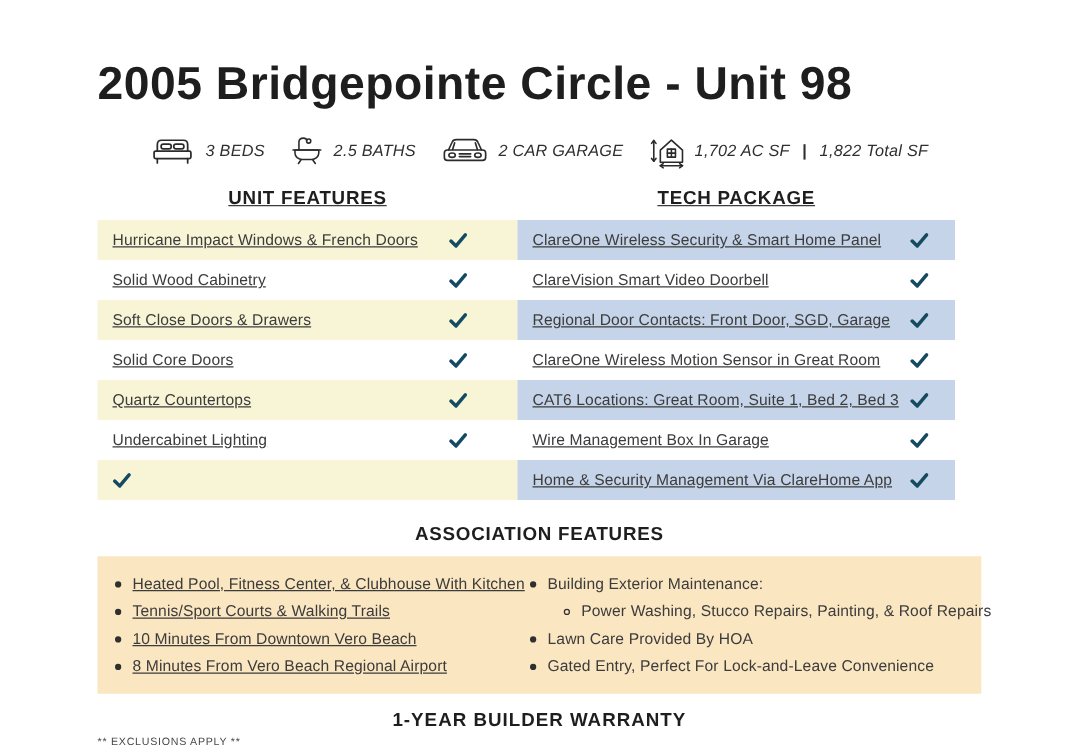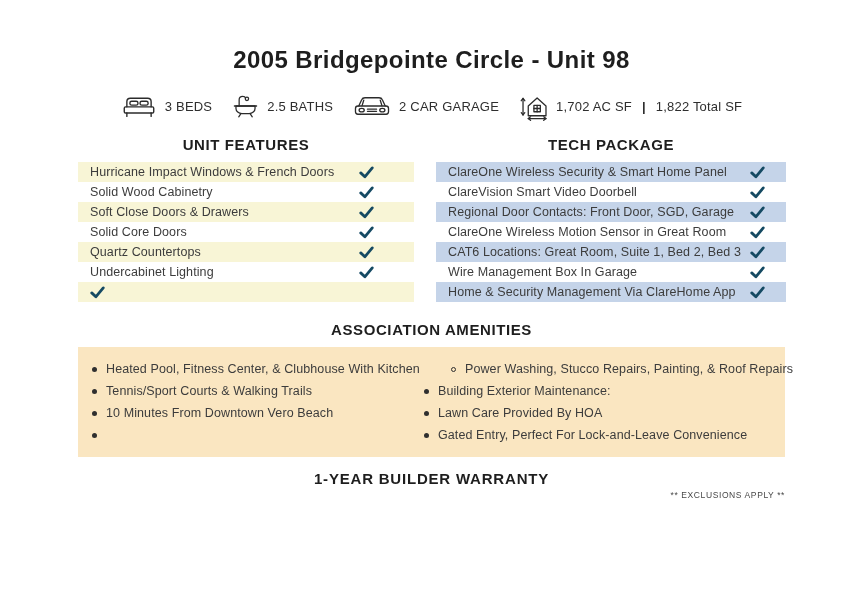--- a/index.html
+++ b/index.html
@@ -17,39 +17,39 @@
     background:#ffffff;
     font-family:"Liberation Sans", sans-serif;
     color:var(--body-text);
     overflow:hidden;
   }
   .page{width:863px;height:600px;padding:0 78px;}
 
   
   .title{
     margin-top:46px;
-    text-align:center;
-    font-size:24px;
+    font-size:37px;
     font-weight:700;
     letter-spacing:0.4px;
     color:var(--heading-text);
   }
 
   
   .stats{
     margin-top:15px;
     display:flex;
     justify-content:center;
     align-items:center;
     gap:20px;
     height:34px;
   }
   .stat{display:flex;align-items:center;gap:8px;}
   .stat-label{
     font-size:13px;
+    font-style:italic;
     color:#2e2e2e;
     letter-spacing:0.2px;
     white-space:nowrap;
   }
   .stat-sep{
     font-size:13px;
     font-style:normal;
     font-weight:700;
     color:#2e2e2e;
     margin:0 2px;
@@ -57,35 +57,35 @@
   .licon{flex:0 0 auto;}
   .licon path,.licon rect,.licon line,.licon circle,.licon ellipse{
     fill:none;stroke:var(--icon-stroke);stroke-width:1.6;
     stroke-linecap:round;stroke-linejoin:round;
   }
 
   
   .columns{
     margin-top:13px;
     display:flex;
-    gap:22px;
+    text-decoration:underline;
   }
   .col{flex:1;}
   .col-left{flex:0 0 336px;}
   .col-right{flex:0 0 350px;}
   .col-heading,.section-heading{
     text-align:center;
     font-size:15px;
     font-weight:700;
     letter-spacing:0.6px;
     color:var(--heading-text);
   }
   .rows{margin-top:9px;}
   .row{
-    height:20px;
+    height:32px;
     display:flex;
     align-items:center;
     justify-content:space-between;
     padding:0 12px;
   }
   .col-left .row{padding-right:40px;}
   .col-right .row{padding-right:21px;}
   .col-left .row:nth-child(odd){background:var(--row-yellow);}
   .col-right .row:nth-child(odd){background:var(--row-blue);}
   .row-label{
@@ -103,21 +103,21 @@
   
   .section-heading{margin-top:19px;}
   .amenities-box{
     margin-top:9px;
     background:var(--amenities-bg);
     padding:11px 12px 11px 14px;
     display:flex;
     min-height:95px;
   }
   .amenities-col{display:flex;flex-direction:column;}
-  .amenities-col.left{flex:0 0 332px;}
+  .amenities-col.left{flex:0 0 332px;text-decoration:underline;}
   .amenities-col.right{flex:1;}
   .bullet-line{
     display:flex;
     align-items:center;
     height:22px;
     gap:9px;
   }
   .bullet-line.sub{padding-left:27px;}
   .dot{
     width:5px;height:5px;border-radius:50%;
@@ -138,21 +138,21 @@
   .warranty{
     margin-top:13px;
     text-align:center;
     font-size:15px;
     font-weight:700;
     letter-spacing:0.8px;
     color:var(--heading-text);
   }
   .warranty-note{
     margin-top:3px;
-    text-align:right;
+    text-align:left;
     font-size:8.5px;
     letter-spacing:0.6px;
     color:#474747;
   }
 </style>
 </head>
 <body>
 
 <div class="page">
 
@@ -301,47 +301,48 @@
           <span class="row-label">Home &amp; Security Management Via ClareHome App</span>
           <svg class="check" viewBox="0 0 16 14" aria-hidden="true">
               <path d="M1.8 7.4 L6.2 11.6 L14.2 2"></path>
             </svg>
         </div>
       </div>
     </section>
   </div>
 
   <section>
-    <h2 class="section-heading">ASSOCIATION AMENITIES</h2>
+    <h2 class="section-heading">ASSOCIATION FEATURES</h2>
     <div class="amenities-box">
       <div class="amenities-col left">
         <div class="bullet-line">
           <span class="dot"></span>
           <span class="bullet-text">Heated Pool, Fitness Center, &amp; Clubhouse With Kitchen</span>
         </div>
         <div class="bullet-line">
           <span class="dot"></span>
           <span class="bullet-text">Tennis/Sport Courts &amp; Walking Trails</span>
         </div>
         <div class="bullet-line">
           <span class="dot"></span>
           <span class="bullet-text">10 Minutes From Downtown Vero Beach</span>
         </div>
         <div class="bullet-line">
           <span class="dot"></span>
+          <span class="bullet-text">8 Minutes From Vero Beach Regional Airport</span>
         </div>
       </div>
       <div class="amenities-col right">
+        <div class="bullet-line">
+          <span class="dot"></span>
+          <span class="bullet-text">Building Exterior Maintenance:</span>
+        </div>
         <div class="bullet-line sub">
           <span class="ring"></span>
           <span class="bullet-text">Power Washing, Stucco Repairs, Painting, &amp; Roof Repairs</span>
-        </div>
-        <div class="bullet-line">
-          <span class="dot"></span>
-          <span class="bullet-text">Building Exterior Maintenance:</span>
         </div>
         <div class="bullet-line">
           <span class="dot"></span>
           <span class="bullet-text">Lawn Care Provided By HOA</span>
         </div>
         <div class="bullet-line">
           <span class="dot"></span>
           <span class="bullet-text">Gated Entry, Perfect For Lock-and-Leave Convenience</span>
         </div>
       </div>

